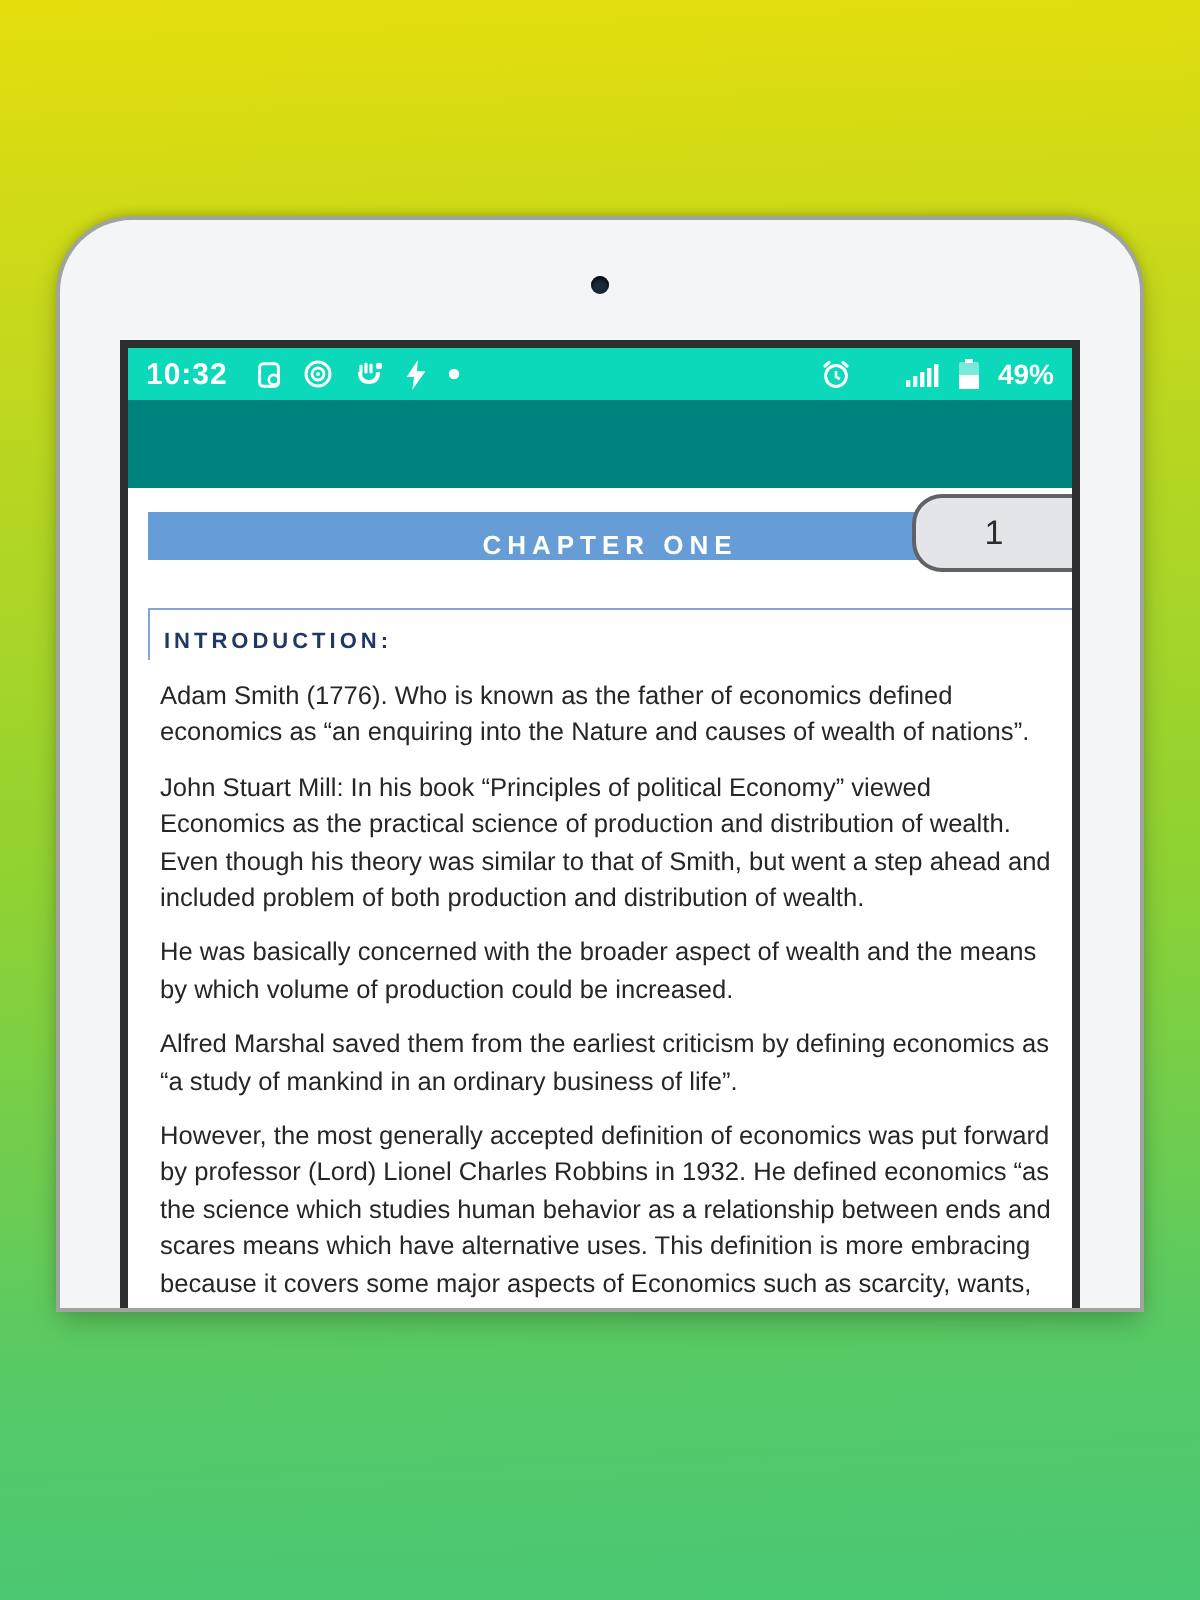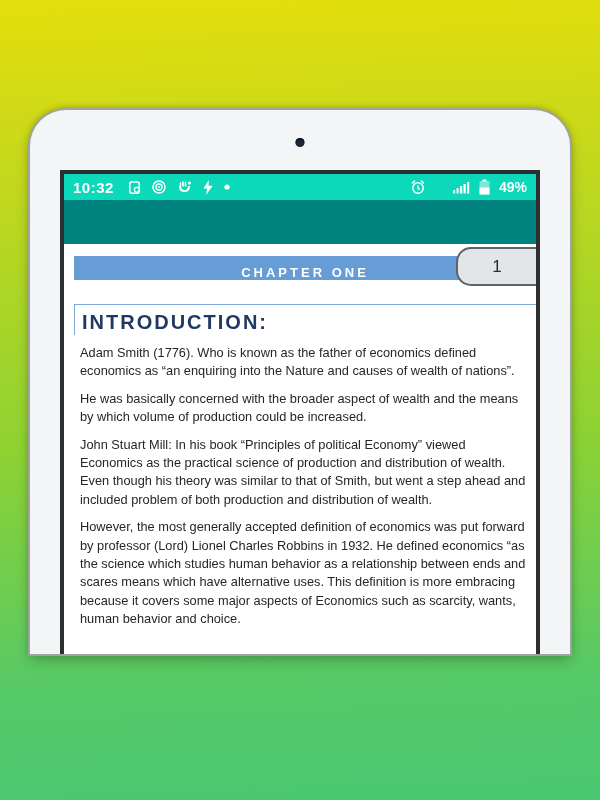--- a/index.html
+++ b/index.html
@@ -69,21 +69,21 @@
     color: #1f3864; font-size: 12.5px; letter-spacing: 2.5px;
   }
 
   .intro-box {
     margin: 17px 0 0 10px;
     border-top: 1.5px solid #7fa8d8;
     border-left: 1.5px solid #7fa8d8;
     padding: 6px 0 1px 7px;
   }
   .intro-heading {
-    color: #1f3864; font-size: 20px; letter-spacing: 2px; font-weight: 600;
+    color: #1f3864; font-size: 11px; letter-spacing: 2px; font-weight: 600;
   }
 
   .body-text { padding: 0 10px 0 16px; color: #262626; font-size: 12.8px; line-height: 18.4px; }
   .body-text p { margin-top: 9px; }
 </style>
 </head>
 <body>
 
 <div class="tablet">
   <div class="camera"></div>
@@ -172,20 +172,21 @@
         </div>
       </div>
 
 
       <div class="intro-box">
         <span class="intro-heading">INTRODUCTION:</span>
       </div>
 
       <div class="body-text">
         <p>Adam Smith (1776). Who is known as the father of economics defined economics as “an enquiring into the Nature and causes of wealth of nations”.</p>
+        <p>John Stuart Mill: In his book “Principles of political Economy” viewed Economics as the practical science of production and distribution of wealth. Even though his theory was similar to that of Smith, but went a step ahead and included problem of both production and distribution of wealth.</p>
         <p>He was basically concerned with the broader aspect of wealth and the means by which volume of production could be increased.</p>
-        <p>John Stuart Mill: In his book “Principles of political Economy” viewed Economics as the practical science of production and distribution of wealth. Even though his theory was similar to that of Smith, but went a step ahead and included problem of both production and distribution of wealth.</p>
+        <p>Alfred Marshal saved them from the earliest criticism by defining economics as “a study of mankind in an ordinary business of life”.</p>
         <p>However, the most generally accepted definition of economics was put forward by professor (Lord) Lionel Charles Robbins in 1932. He defined economics “as the science which studies human behavior as a relationship between ends and scares means which have alternative uses. This definition is more embracing because it covers some major aspects of Economics such as scarcity, wants, human behavior and choice.</p>
       </div>
 
     </div>
   </div>
 </div>
 
 </body></html>

